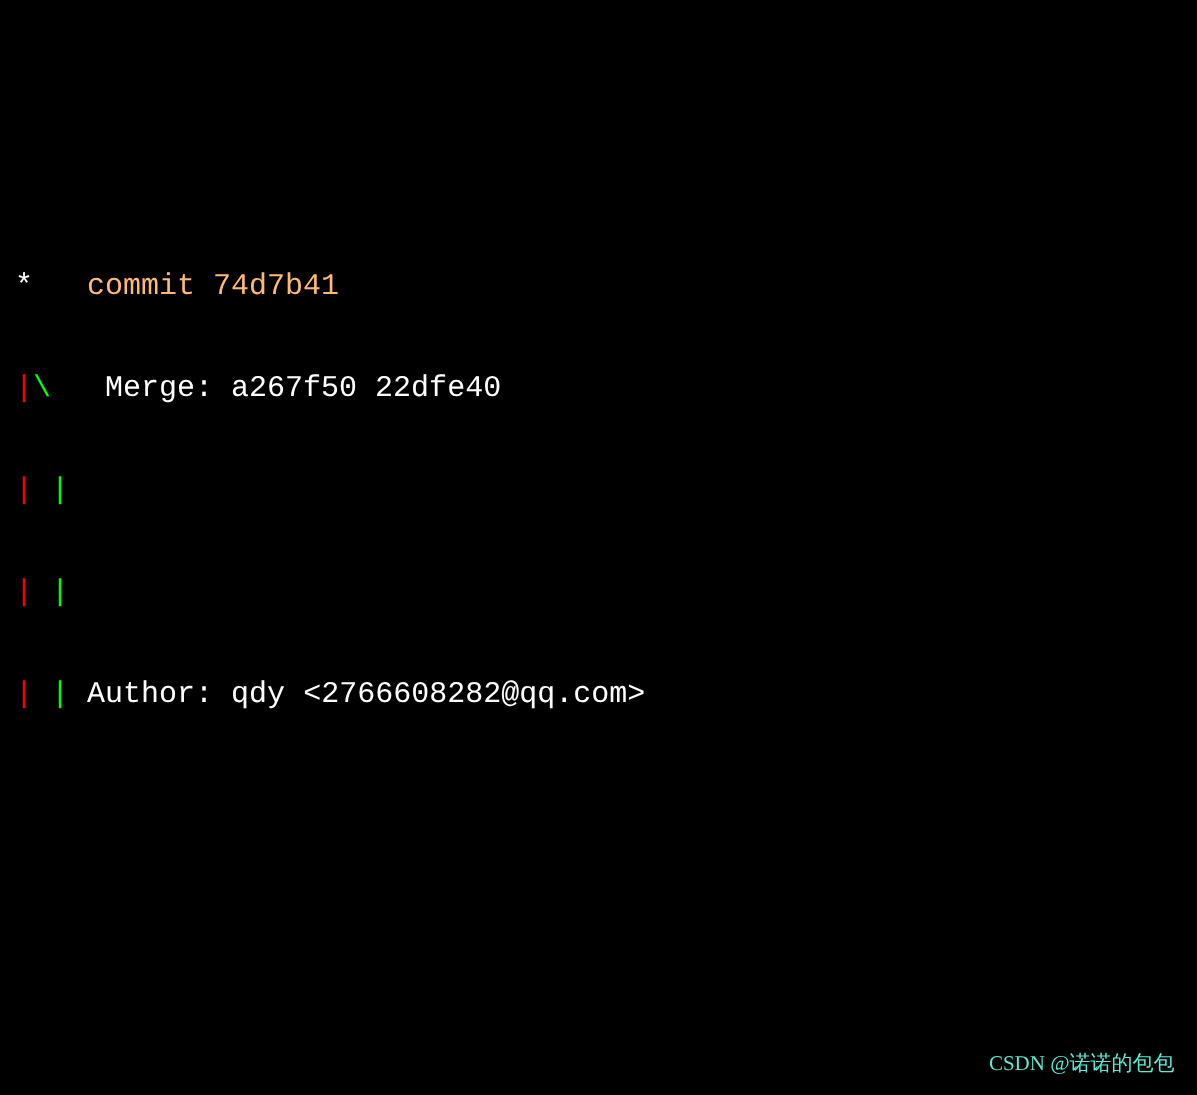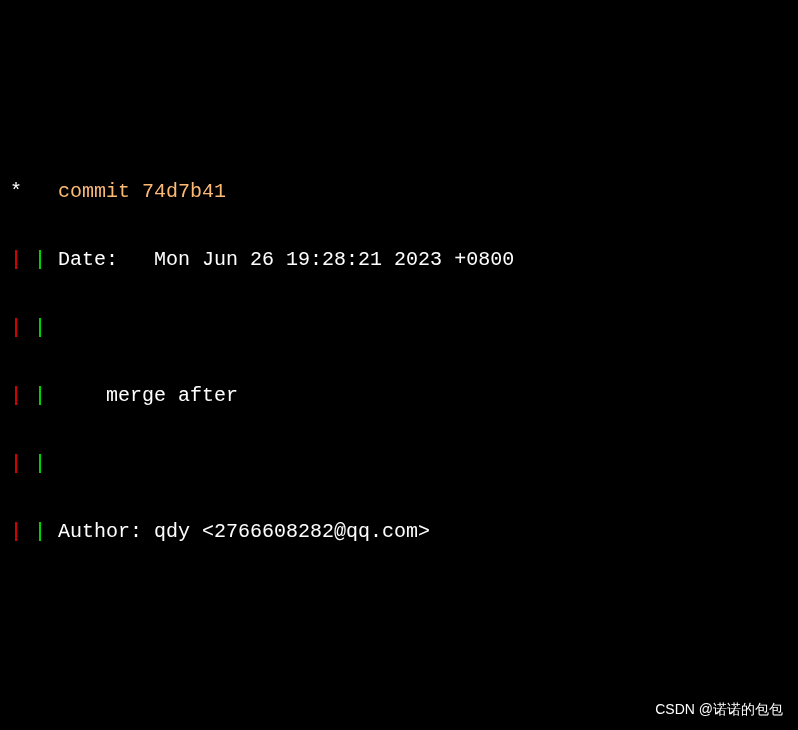--- a/index.html
+++ b/index.html
@@ -25,35 +25,34 @@
       white-space: pre;
     }
     .red { color: #ff0000; }
     .green { color: #00ff00; }
     .olive { color: #fdba74; }
     .white { color: #ffffff; }
     .watermark {
       position: absolute;
       bottom: 8px;
       right: 15px;
-      color: #ffffff;
+      color: #5eead4;
       font-size: 14px;
-      font-family: Liberation Sans, sans-serif;
+      font-family: Liberation Serif, serif;
     }
   </style>
 </head>
 <body>
 
 
 
 <div>
 <span class="line"><span class="white">*</span>   <span class="olive"><span>commit </span><span>74d7b41</span></span></span>
-<span class="line"><span class="red">|</span> <span class="green">|</span> <span class="white">Date:   Mon Jun 26 19:28:21 2023 +0800</span></span>
+<span class="line"><span class="red">|</span><span class="green">\</span>   <span class="white">Merge: a267f50 22dfe40</span></span>
 <span class="line"><span class="red">|</span> <span class="green">|</span> </span>
-<span class="line"><span class="red">|</span> <span class="green">|</span>     <span class="white">merge after</span></span>
 <span class="line"><span class="red">|</span> <span class="green">|</span> </span>
 <span class="line"><span class="red">|</span> <span class="green">|</span> <span class="white">Author: qdy &lt;2766608282@qq.com&gt;</span></span>
 
 
 
 
 
 
 
 

